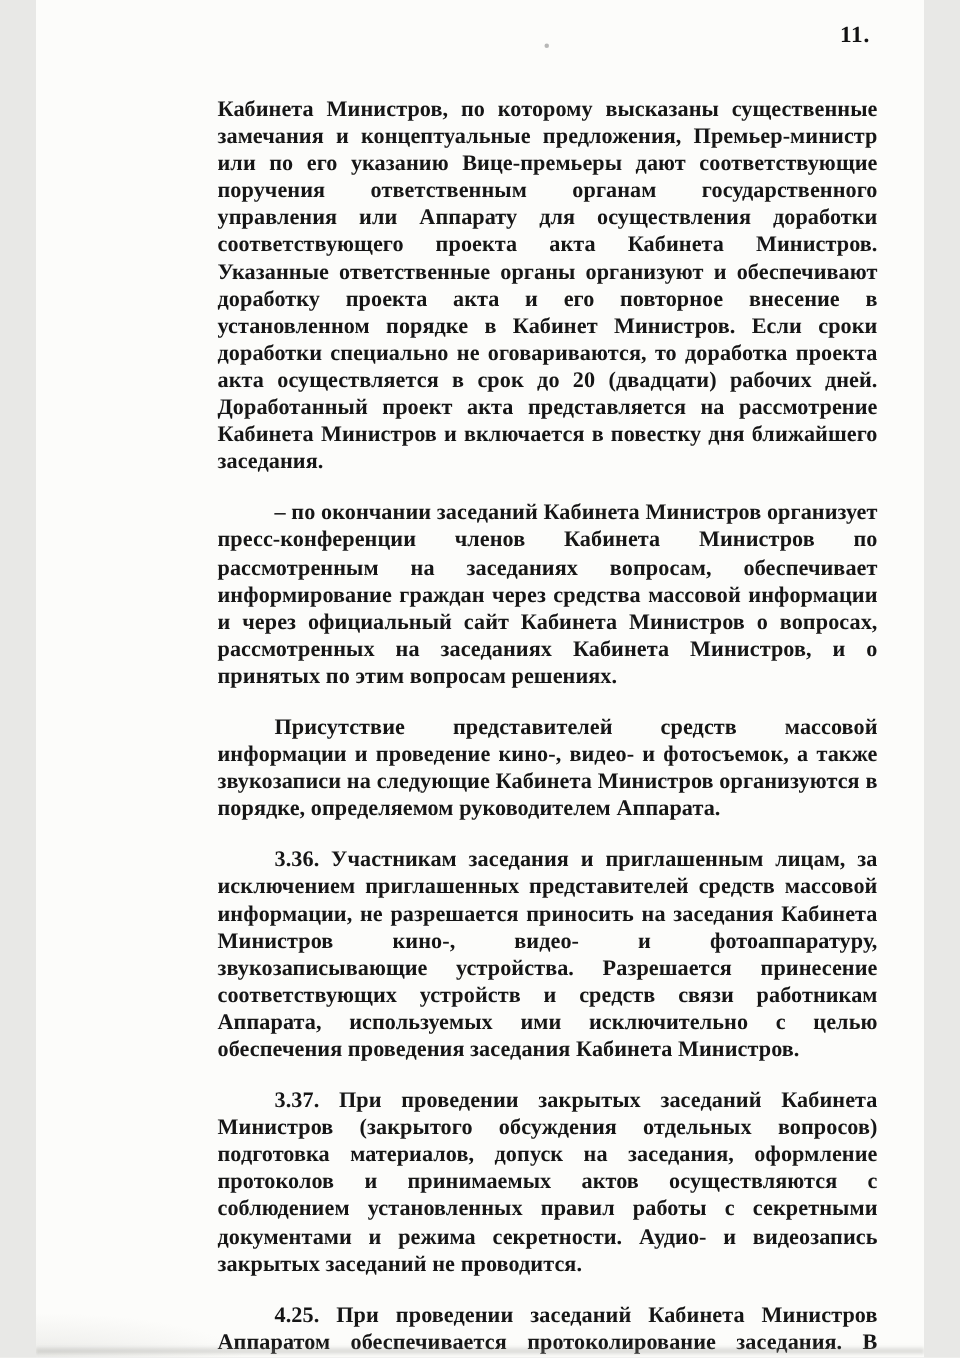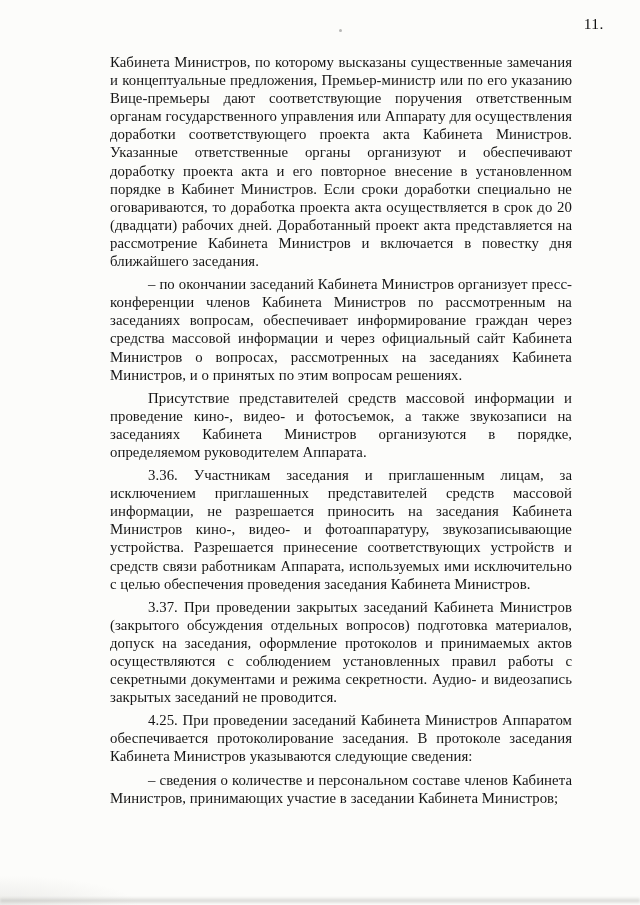--- a/index.html
+++ b/index.html
@@ -2,48 +2,49 @@
 <html lang="ru"><head>
 <meta charset="utf-8">
 <style>
   html, body {
     margin: 0;
     padding: 0;
     background: #e8e8e6;
   }
   .sheet {
     position: relative;
-    width: 640px;
+    width: 592px;
     height: 905px;
     margin: 0 auto;
     background: #fcfcfa;
     overflow: hidden;
     font-family: "Liberation Serif", "DejaVu Serif", serif;
     color: #161616;
+    font-weight: bold;
   }
   .page-number {
     position: absolute;
     top: 15px;
     right: 36px;
     font-size: 15.5px;
     letter-spacing: 0.5px;
     color: #111;
   }
   .doc-body {
     position: absolute;
     left: 105px;
     top: 48px;
     width: 472px;
     font-size: 14.8px;
     line-height: 18.1px;
     text-align: justify;
     letter-spacing: 0.05px;
   }
   .doc-body p {
-    margin: 5px;
+    margin: 16px;
     padding: 0;
   }
   .doc-body p.pi {
     text-indent: 38px;
   }
   
   .scan-speck {
     position: absolute;
     left: 339px;
     top: 29px;
@@ -76,21 +77,21 @@
 
 <div class="sheet">
 
   <div class="page-number">11.</div>
 
   <div class="scan-speck"></div>
 
   <div class="doc-body">
     <p>Кабинета Министров, по которому высказаны существенные замечания и концептуальные предложения, Премьер-министр или по его указанию Вице-премьеры дают соответствующие поручения ответственным органам государственного управления или Аппарату для осуществления доработки соответствующего проекта акта Кабинета Министров. Указанные ответственные органы организуют и обеспечивают доработку проекта акта и его повторное внесение в установленном порядке в Кабинет Министров. Если сроки доработки специально не оговариваются, то доработка проекта акта осуществляется в срок до 20 (двадцати) рабочих дней. Доработанный проект акта представляется на рассмотрение Кабинета Министров и включается в повестку дня ближайшего заседания.</p>
     <p class="pi">– по окончании заседаний Кабинета Министров организует пресс-конференции членов Кабинета Министров по рассмотренным на заседаниях вопросам, обеспечивает информирование граждан через средства массовой информации и через официальный сайт Кабинета Министров о вопросах, рассмотренных на заседаниях Кабинета Министров, и о принятых по этим вопросам решениях.</p>
-    <p class="pi">Присутствие представителей средств массовой информации и проведение кино-, видео- и фотосъемок, а также звукозаписи на заседаниях Кабинета Министров организуются в порядке, определяемом руководителем Аппарата.</p>
+    <p class="pi">Присутствие представителей средств массовой информации и проведение кино-, видео- и фотосъемок, а также звукозаписи на следующие Кабинета Министров организуются в порядке, определяемом руководителем Аппарата.</p>
     <p class="pi">3.36. Участникам заседания и приглашенным лицам, за исключением приглашенных представителей средств массовой информации, не разрешается приносить на заседания Кабинета Министров кино-, видео- и фотоаппаратуру, звукозаписывающие устройства. Разрешается принесение соответствующих устройств и средств связи работникам Аппарата, используемых ими исключительно с целью обеспечения проведения заседания Кабинета Министров.</p>
     <p class="pi">3.37. При проведении закрытых заседаний Кабинета Министров (закрытого обсуждения отдельных вопросов) подготовка материалов, допуск на заседания, оформление протоколов и принимаемых актов осуществляются с соблюдением установленных правил работы с секретными документами и режима секретности. Аудио- и видеозапись закрытых заседаний не проводится.</p>
     <p class="pi">4.25. При проведении заседаний Кабинета Министров Аппаратом обеспечивается протоколирование заседания. В протоколе заседания Кабинета Министров указываются следующие сведения:</p>
     <p class="pi">– сведения о количестве и персональном составе членов Кабинета Министров, принимающих участие в заседании Кабинета Министров;</p>
   </div>
 
   <div class="scan-shade-corner"></div>
   <div class="scan-edge-bottom"></div>
 
 </div>

